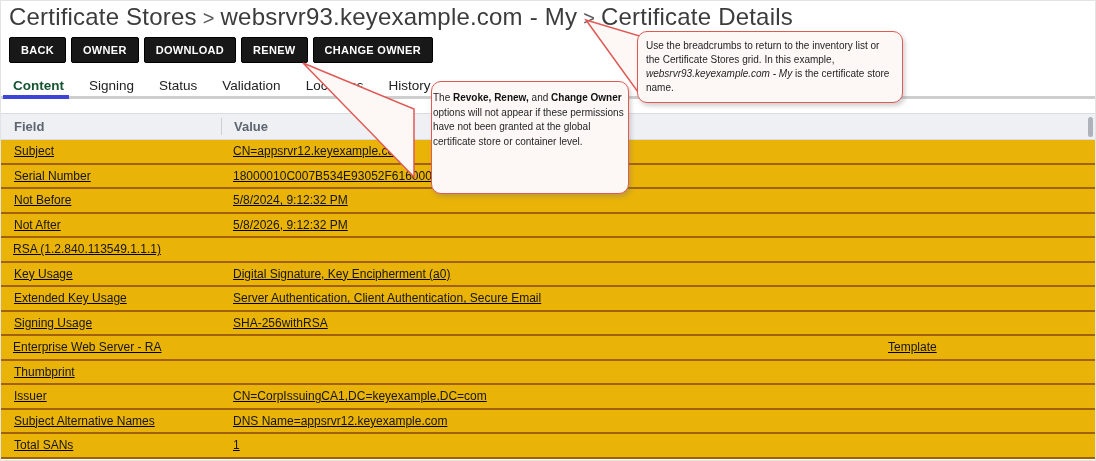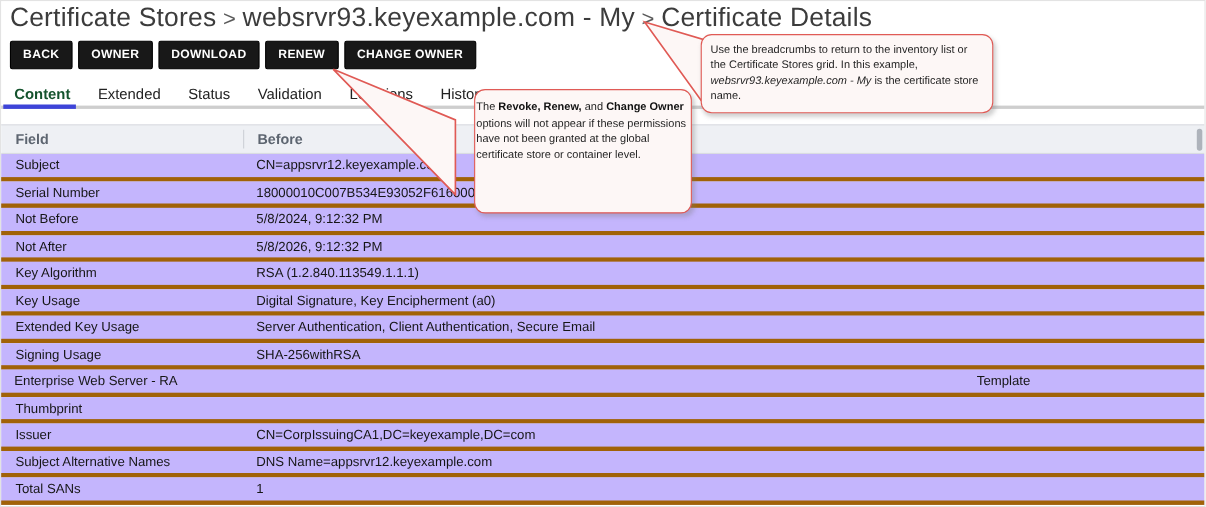--- a/index.html
+++ b/index.html
@@ -38,21 +38,21 @@
   .tabline-active{position:absolute;left:2px;top:94px;width:66px;height:4px;background:var(--accent-blue);z-index:1;}
   
   .table{position:absolute;left:0;top:112px;width:100%;}
   .thead{
     display:flex;height:27px;background:var(--header-bg);
     border-top:1px solid #dadce1;border-bottom:1px solid #dadce1;
     font-size:13px;font-weight:bold;color:#5d6570;align-items:center;
   }
   .th-field{width:220px;padding-left:13px;}
   .th-value{flex:1;padding-left:12px;border-left:1px solid #ccd0d6;height:17px;line-height:17px;}
-  .tr{display:flex;height:24.5px;border-bottom:4px solid #a16207;align-items:center;background:#c4b5fd;}
+  .tr{display:flex;height:24.5px;border-bottom:2px solid #a16207;align-items:center;background:#eab308;text-decoration:underline;}
   .td{font-size:12px;color:#161616;white-space:nowrap;overflow:hidden;}
   .td-field{width:220px;padding-left:13px;}
   .td-value{flex:1;padding-left:12px;}
   
   .overlay-svg{position:absolute;left:0;top:0;z-index:5;pointer-events:none;}
   .callout{
     position:absolute;z-index:6;background:var(--callout-bg);
     border:1.5px solid var(--callout-border);border-radius:10px;
     box-shadow:2px 3px 4px rgba(120,120,120,0.35);
     font-size:10px;color:#1f1f1f;text-align:left;line-height:1.45;
@@ -79,53 +79,52 @@
   <div class="toolbar">
     <button class="btn">BACK</button>
     <button class="btn">OWNER</button>
     <button class="btn">DOWNLOAD</button>
     <button class="btn">RENEW</button>
     <button class="btn">CHANGE OWNER</button>
   </div>
 
   <div class="tabs">
     <span class="tab active">Content</span>
-    <span class="tab">Extended</span>
+    <span class="tab">Signing</span>
     <span class="tab">Status</span>
     <span class="tab">Validation</span>
     <span class="tab">Locations</span>
     <span class="tab">History</span>
   </div>
   <div class="tabline"></div>
   <div class="tabline-active"></div>
 
   <div class="table">
     <div class="thead">
       <div class="th-field">Field</div>
-      <div class="th-value">Before</div>
+      <div class="th-value">Value</div>
     </div>
     <div id="table-body">
         <div class="tr">
           <div class="td td-field">Subject</div>
           <div class="td td-value">CN=appsrvr12.keyexample.com</div>
         </div>
         <div class="tr">
           <div class="td td-field">Serial Number</div>
           <div class="td td-value">18000010C007B534E93052F6160002</div>
         </div>
         <div class="tr">
           <div class="td td-field">Not Before</div>
           <div class="td td-value">5/8/2024, 9:12:32 PM</div>
         </div>
         <div class="tr">
           <div class="td td-field">Not After</div>
           <div class="td td-value">5/8/2026, 9:12:32 PM</div>
         </div>
         <div class="tr">
-          <div class="td td-field">Key Algorithm</div>
           <div class="td td-value">RSA (1.2.840.113549.1.1.1)</div>
         </div>
         <div class="tr">
           <div class="td td-field">Key Usage</div>
           <div class="td td-value">Digital Signature, Key Encipherment (a0)</div>
         </div>
         <div class="tr">
           <div class="td td-field">Extended Key Usage</div>
           <div class="td td-value">Server Authentication, Client Authentication, Secure Email</div>
         </div>

